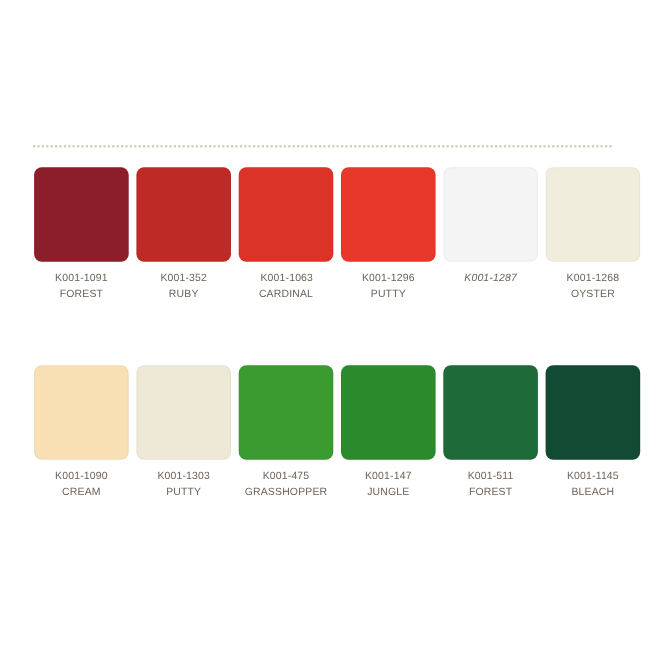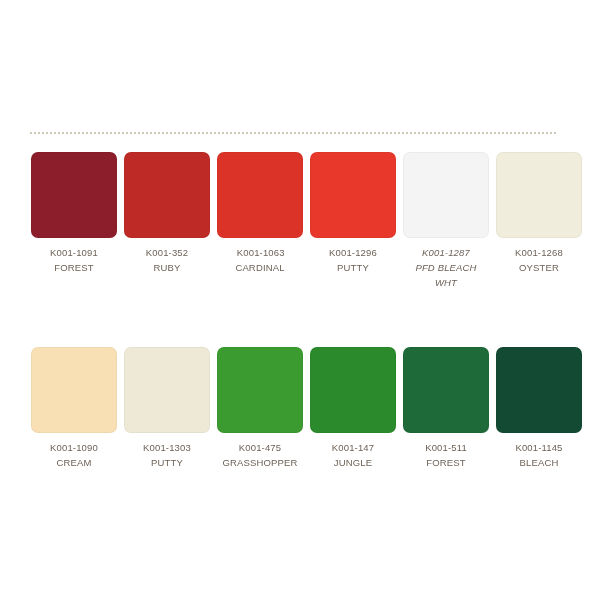--- a/index.html
+++ b/index.html
@@ -121,21 +121,20 @@
       <div class="caption" style="color: rgb(109, 98, 87);">
         <span class="code">K001-1296</span>
         <span class="name">PUTTY</span>
       </div>
     </div>
 
     <div class="swatch-cell">
       <div class="chip hairline" style="background-color: rgb(244, 244, 244);"></div>
       <div class="caption" style="color: rgb(109, 98, 87); font-style: italic;">
         <span class="code">K001-1287</span>
-        <span class="name">PFD BLEACH WHT</span>
       </div>
     </div>
 
     <div class="swatch-cell">
       <div class="chip hairline" style="background-color: rgb(240, 237, 220);"></div>
       <div class="caption" style="color: rgb(109, 98, 87);">
         <span class="code">K001-1268</span>
         <span class="name">OYSTER</span>
       </div>
     </div>

